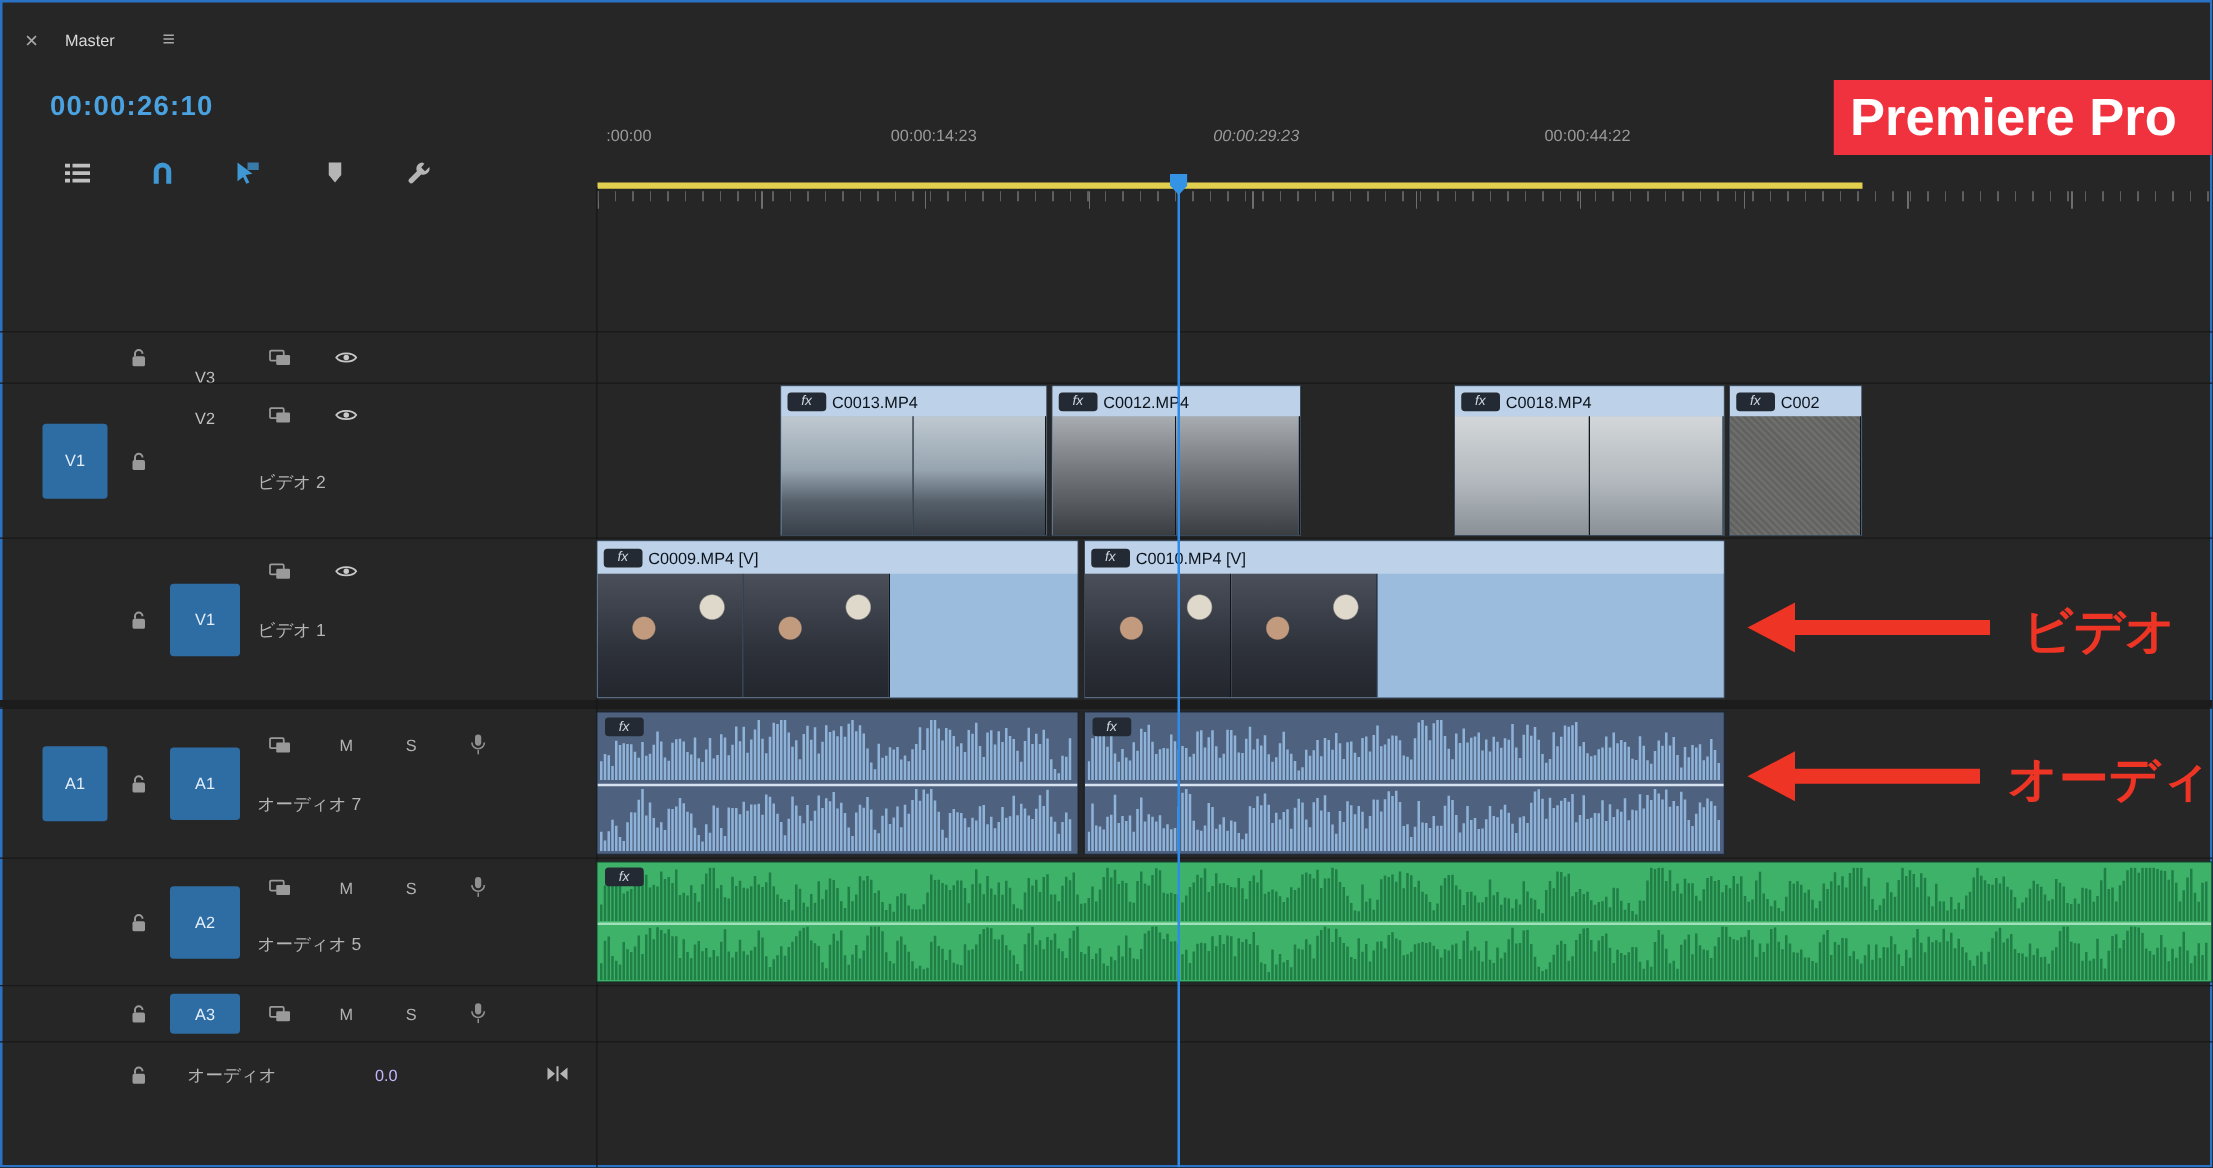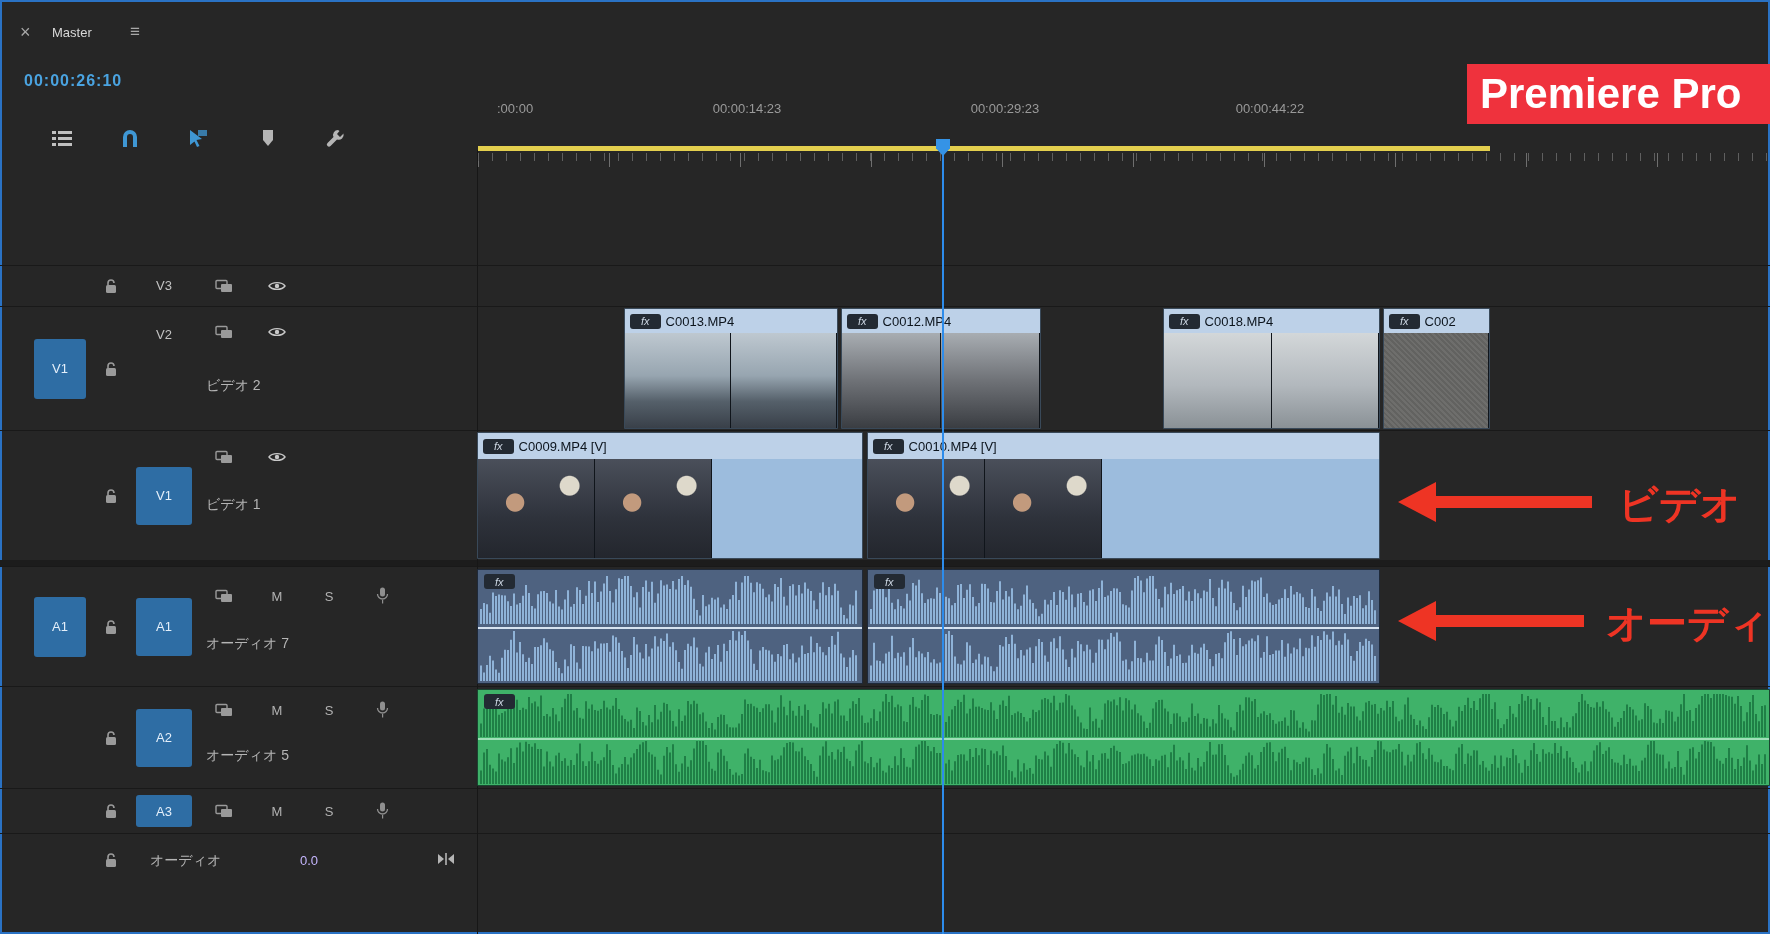--- a/index.html
+++ b/index.html
@@ -10,21 +10,21 @@
     box-shadow: inset 0 0 0 2px #2a72c4;
   }
   .abs { position:absolute; }
   .row { position:absolute; left:0; right:0; border-top:1px solid #191919; }
   .hdr-sep { position:absolute; left:477px; top:150px; bottom:0; width:1px; background:#171717; z-index:4; }
 
   
   .close-x { left:20px; top:22px; font-size:18px; color:#a8a8a8; cursor:pointer; }
   .tab-title { left:52px; top:25px; font-size:13px; color:#d8d8d8; }
   .panel-menu { left:130px; top:22px; font-size:17px; color:#a8a8a8; }
-  .timecode { left:24px; top:72px; font-size:16px; font-weight:bold; color:#4aa3e0; letter-spacing:1px; }
+  .timecode { left:40px; top:72px; font-size:22px; font-weight:bold; color:#4aa3e0; letter-spacing:1px; }
 
   .toolbar-icon { top:126px; width:26px; height:24px; display:flex; align-items:center; justify-content:center; }
 
   
   .ruler-label { top:101px; font-size:13px; color:#9a9a9a; white-space:nowrap; }
   .ruler-label.centered { transform:translateX(-50%); }
   .work-bar { left:478px; top:146px; width:1012px; height:5px; background:#e3cf4e; }
   .ticks-small { left:478px; top:153px; width:1292px; height:8px;
     background:repeating-linear-gradient(90deg,#5f5f5f 0 1px,transparent 1px 14px); }
   .ticks-big { left:478px; top:153px; width:1292px; height:14px;
@@ -127,38 +127,38 @@
     <svg width="14" height="18">
         <path d="M2 1 h10 v10 l-5 6 -5 -6 Z" fill="#b5b5b5"></path>
       </svg>
   </span>
   <span class="abs toolbar-icon" style="left:322px;">
     <svg width="20" height="20">
         <path d="M13 2 a5 5 0 0 0 -4.5 7 L2.5 15 a2.1 2.1 0 0 0 3 3 L12 11.5 a5 5 0 0 0 6.5 -6 L15 9 L12 6 L14.5 3 Z" fill="#b5b5b5"></path>
       </svg>
   </span>
 
-  <span class="abs ruler-label" style="left:497px;">:00:00</span>
+  <span class="abs ruler-label" style="left:485px;">:00:00</span>
   <span class="abs ruler-label centered" style="left:747px;">00:00:14:23</span>
-  <span class="abs ruler-label centered" style="left:1005px;">00:00:29:23</span>
+  <span class="abs ruler-label centered" style="left:1005px;font-style:italic;">00:00:29:23</span>
   <span class="abs ruler-label centered" style="left:1270px;">00:00:44:22</span>
   <div class="abs work-bar"></div>
   <div class="abs ticks-big"></div>
   <div class="abs ticks-small"></div>
 
   <div class="hdr-sep"></div>
 
   <div class="row" style="top:265px;height:41px;">
     <span class="abs lock hicon">
       <svg width="14" height="16">
           <rect x="2" y="7" width="10" height="8" rx="1.5" fill="#9a9a9a"></rect>
           <path d="M4 7 V5 a3 3 0 0 1 6 0" stroke="#9a9a9a" stroke-width="1.6" fill="none"></path>
         </svg>
     </span>
-    <span class="abs track-id-plain" style="top:12px;">V3</span>
+    <span class="abs track-id-plain" style="top:28px;">V3</span>
     <span class="abs hicon" style="left:215px;top:13px;">
       <svg width="18" height="14">
           <rect x="1" y="1.5" width="11" height="8" rx="1" fill="none" stroke="#9a9a9a" stroke-width="1.4"></rect>
           <rect x="6" y="5" width="11" height="8" rx="1" fill="#9a9a9a"></rect>
         </svg>
     </span>
     <span class="abs hicon" style="left:268px;top:14px;">
       <svg width="18" height="12">
           <path d="M1 6 C4 1.5 14 1.5 17 6 C14 10.5 4 10.5 1 6 Z" stroke="#c8c8c8" fill="none" stroke-width="1.4"></path>
           <circle cx="9" cy="6" r="2.2" fill="#c8c8c8"></circle>

